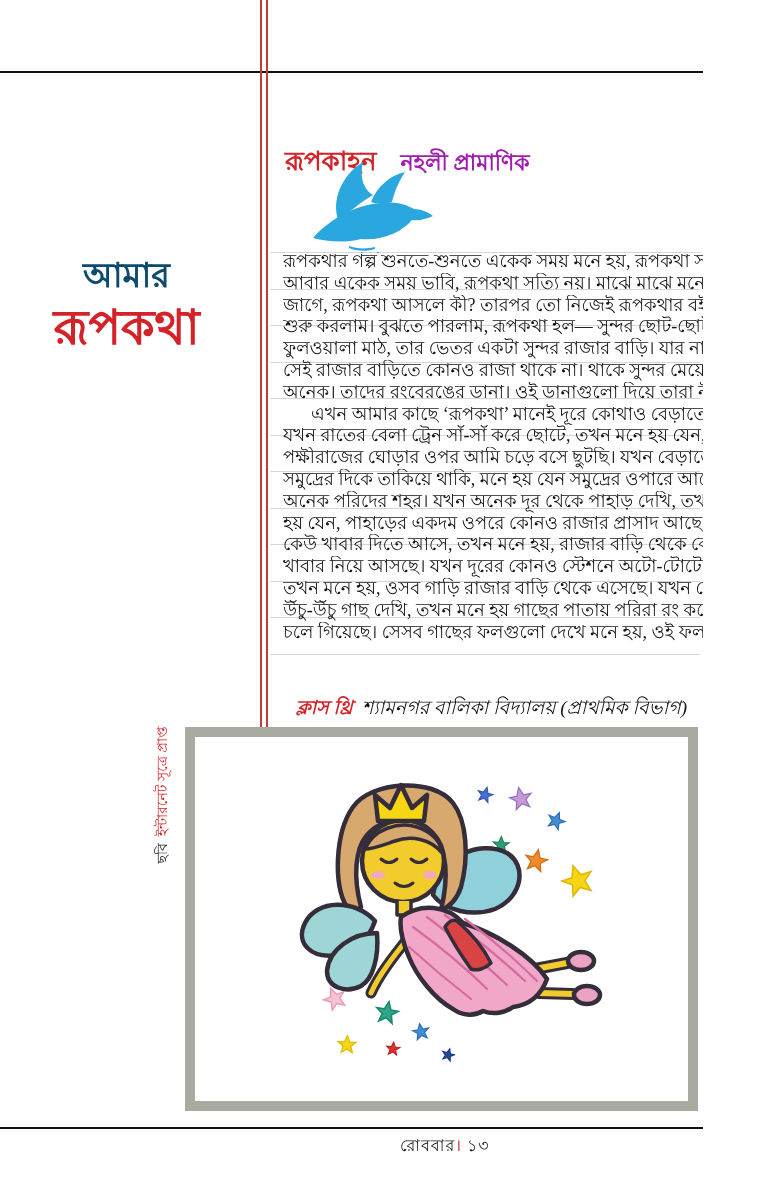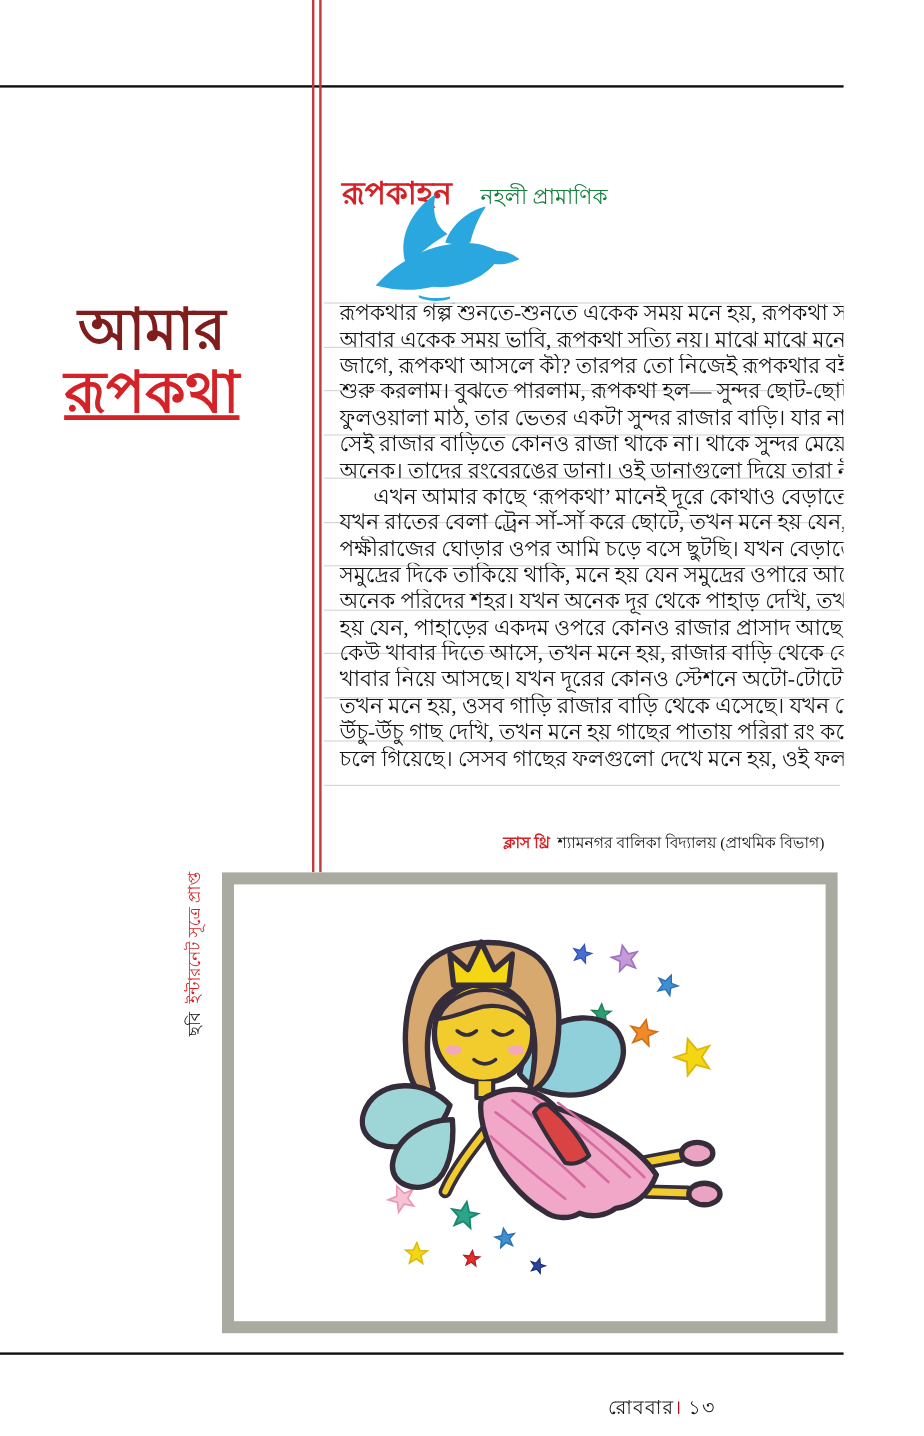--- a/index.html
+++ b/index.html
@@ -14,46 +14,46 @@
   .footer-rule{left:0;top:1127px;width:703px;height:2px;background:#111;}
   
   .vr{top:0;width:2px;height:727px;background:#c13b3b;}
   .vr.a{left:260px;}
   .vr.b{left:266px;}
   
   .ruled{left:270px;width:430px;height:1px;background:#d6d6d6;}
   
   .kicker-row{left:285px;top:141px;display:flex;gap:24px;align-items:baseline;}
   .kicker{font-size:26px;font-weight:bold;color:#d42328;}
-  .author{font-size:18px;font-weight:normal;color:#15803d;}
+  .author{font-size:22px;font-weight:bold;color:#a21caf;}
   
   .big-title{left:0;top:250px;width:253px;text-align:center;line-height:52px;font-weight:bold;}
-  .big-title .t1{font-size:48px;color:#7f1d1d;}
-  .big-title .t2{font-size:48px;color:#d42328;text-decoration:underline;}
+  .big-title .t1{font-size:34px;color:#0c4a6e;}
+  .big-title .t2{font-size:48px;color:#d42328;}
   
   .article{left:283px;top:251px;width:420px;font-size:18px;color:#141414;}
   .bl{height:21.8px;line-height:21.8px;text-align:justify;text-align-last:justify;overflow:hidden;white-space:nowrap;}
   .para:last-child .bl:last-child, .para .bl.end{text-align-last:left;}
   .para2 .bl:first-child{text-indent:28px;}
   .para1 .bl:last-child{text-align-last:left;}
   .para2 .bl:last-child{text-align-last:left;}
   
-  .byline{left:283px;top:693px;width:404px;text-align:right;font-size:13px;}
+  .byline{left:283px;top:693px;width:404px;text-align:right;font-size:19px;font-style:italic;}
   .byline .cls{color:#d42328;font-weight:bold;}
   .byline .school{color:#141414;}
   
   .photo-credit{left:77px;top:784px;width:170px;height:22px;transform:rotate(-90deg);
     font-size:14px;white-space:nowrap;text-align:center;}
   .photo-credit .pc1{color:#141414;}
   .photo-credit .pc2{color:#d42328;}
   
   .frame{left:185px;top:727px;width:493px;height:364px;border:10px solid #a9aba1;background:#fff;}
   .frame svg{display:block;}
   
-  .folio{left:400px;top:1133px;width:303px;text-align:center;font-size:16px;letter-spacing:1px;margin-top:27px;}
+  .folio{left:400px;top:1133px;width:303px;text-align:left;font-size:16px;letter-spacing:1px;}
   .folio .sep{color:#b01116;}
   
   .bird{left:303px;top:158px;}
 </style>
 </head>
 <body>
 
 <div class="abs top-rule"></div>
 <div class="abs vr a"></div>
 <div class="abs vr b"></div>

